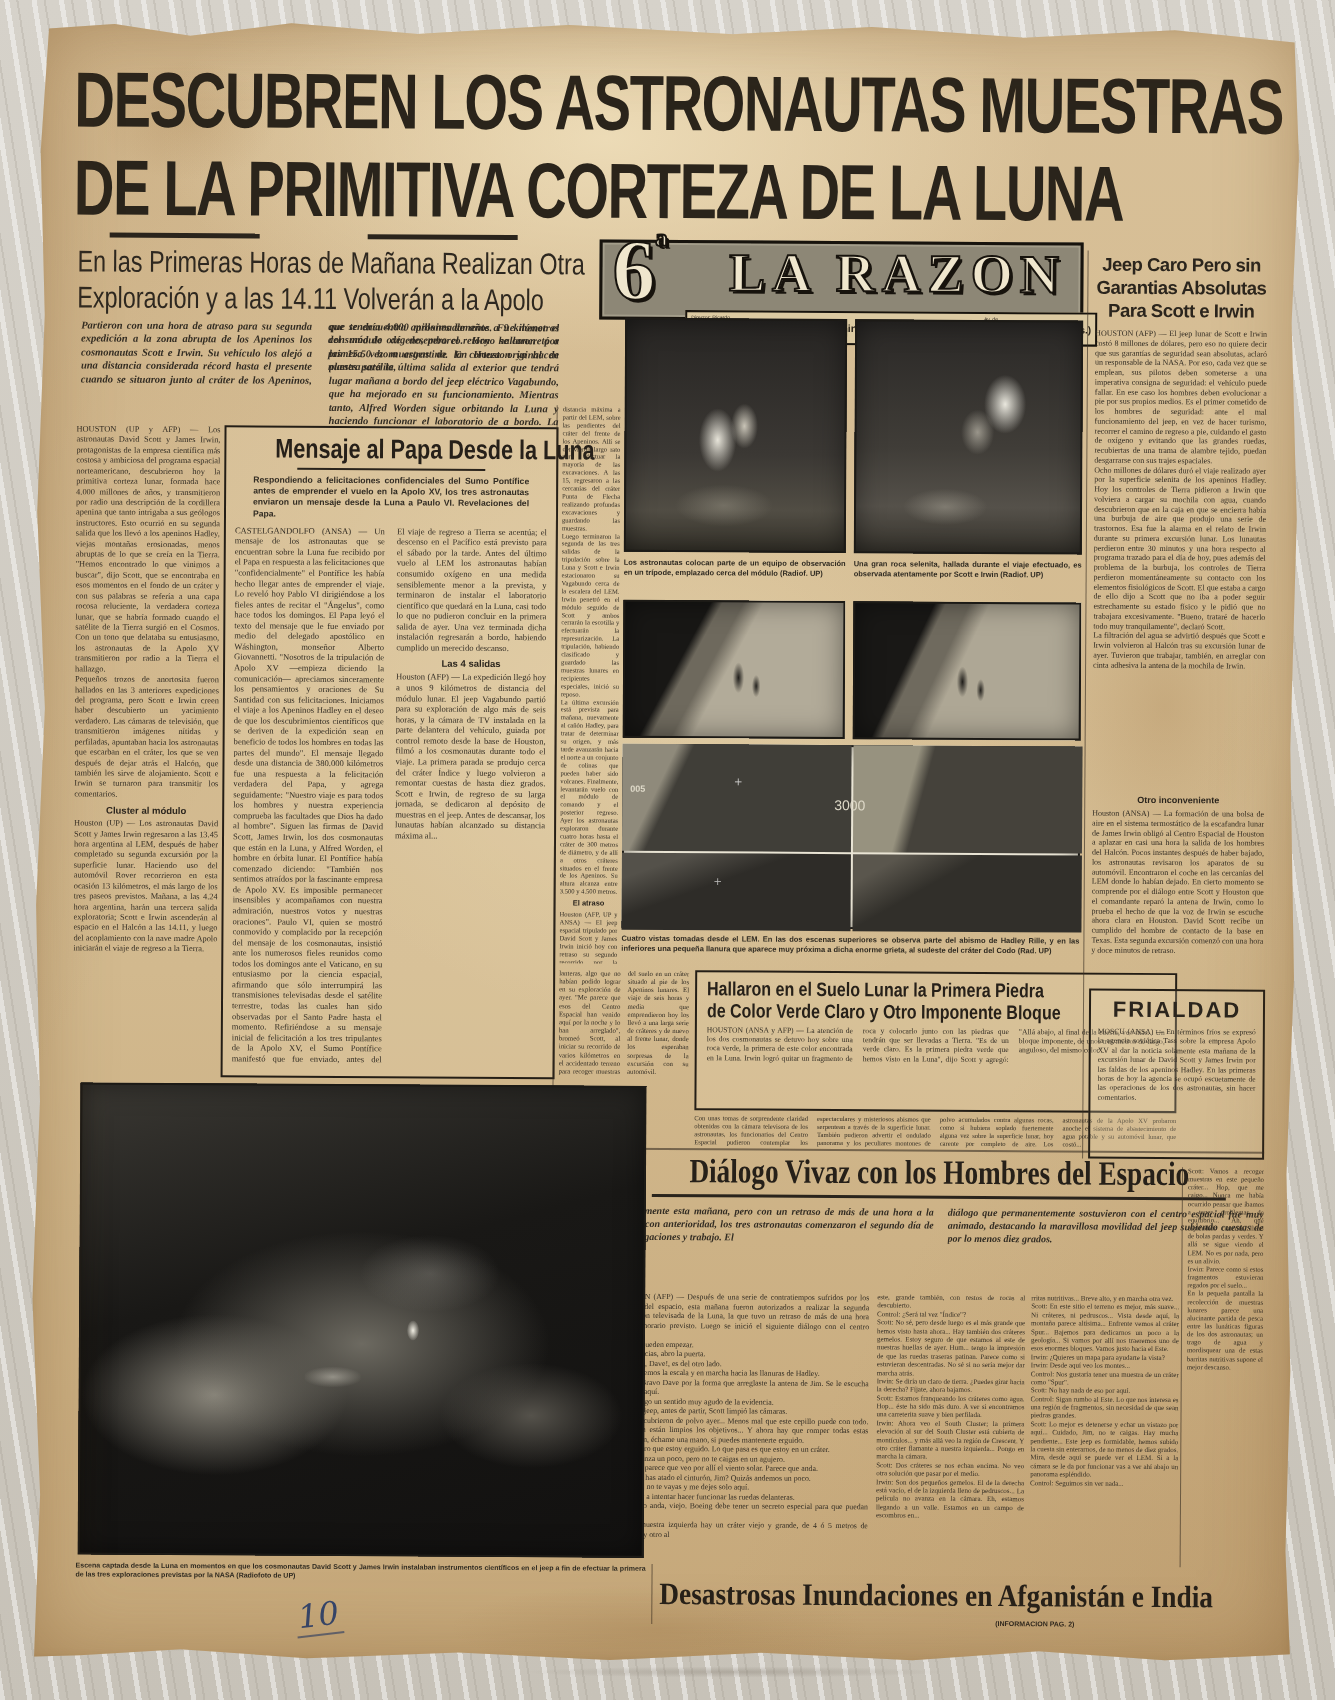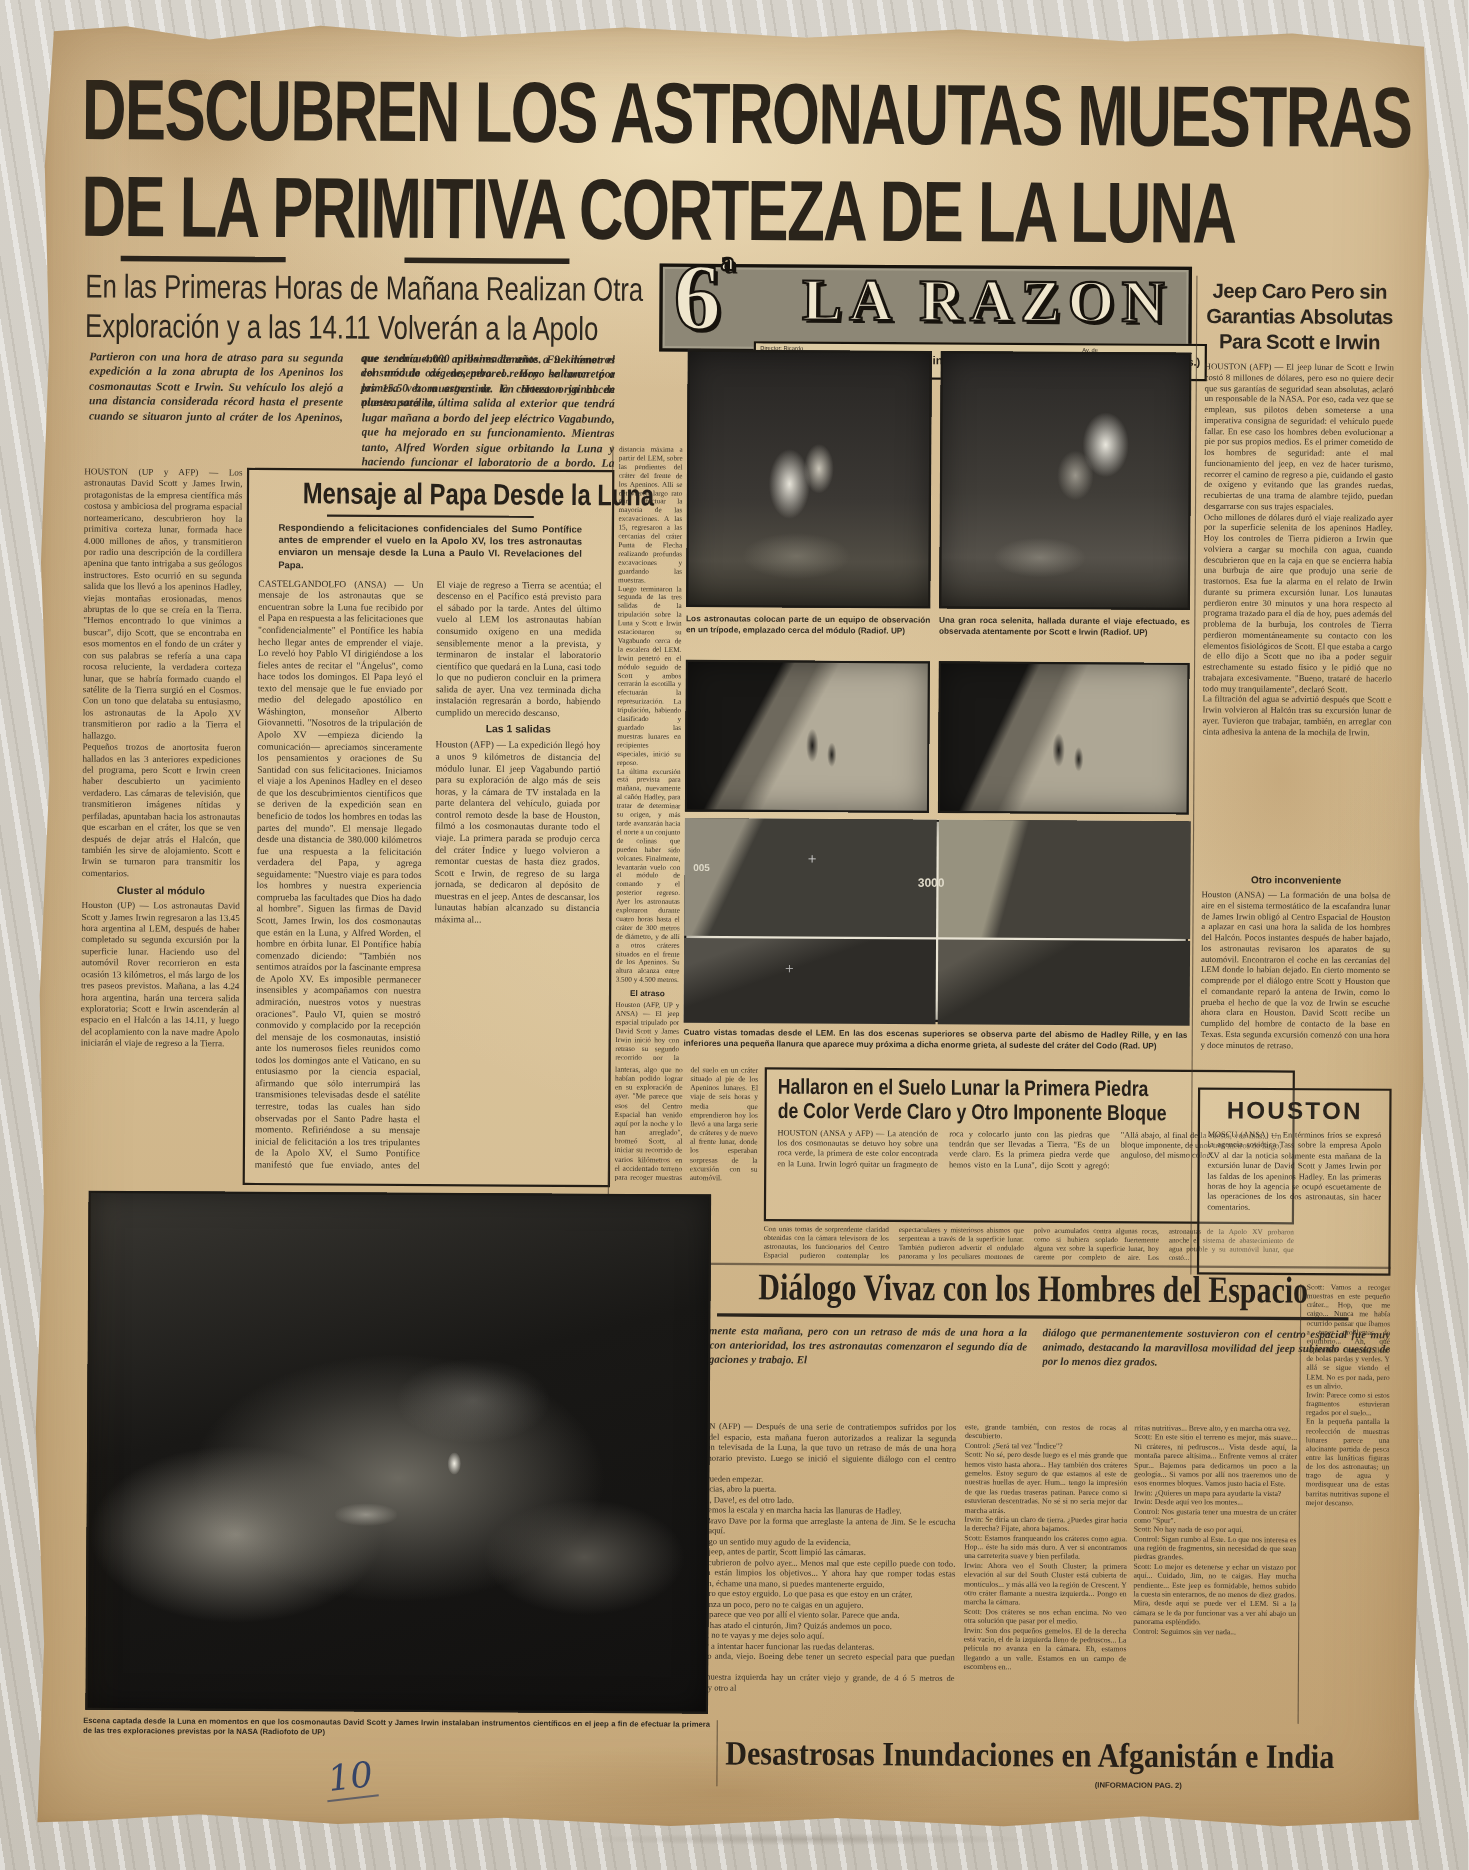--- a/index.html
+++ b/index.html
@@ -93,21 +93,21 @@
     <div class="jtext" style="font-size:8.4px;line-height:1.24;">Houston (UP) — Los astronautas David Scott y James Irwin regresaron a las 13.45 hora argentina al LEM, después de haber completado su segunda excursión por la superficie lunar. Haciendo uso del automóvil Rover recorrieron en esta ocasión 13 kilómetros, el más largo de los tres paseos previstos. Mañana, a las 4.24 hora argentina, harán una tercera salida exploratoria; Scott e Irwin ascenderán al espacio en el Halcón a las 14.11, y luego del acoplamiento con la nave madre Apolo iniciarán el viaje de regreso a la Tierra.</div>
   </div>
 
   <div class="abs boxed" style="left:188px;top:404px;width:334px;height:652px;padding:6px 9px;box-sizing:border-box;">
     <div style="text-align:center;font-family:'Liberation Sans',sans-serif;font-weight:bold;font-size:27px;color:#262019;"><span class="condc" style="--sx:.8">Mensaje al Papa Desde la Luna</span></div>
     <div class="bar" style="width:60%;height:2px;margin:3px auto 5px;"></div>
     <div class="jtext sans" style="font-weight:bold;font-size:8.6px;line-height:1.3;margin:0 18px 6px;">Respondiendo a felicitaciones confidenciales del Sumo Pontífice antes de emprender el vuelo en la Apolo XV, los tres astronautas enviaron un mensaje desde la Luna a Paulo VI. Revelaciones del Papa.</div>
     <div style="column-count:2;column-gap:12px;height:538px;overflow:hidden;">
       <div class="jtext" style="font-size:8.6px;line-height:1.23;">CASTELGANDOLFO (ANSA) — Un mensaje de los astronautas que se encuentran sobre la Luna fue recibido por el Papa en respuesta a las felicitaciones que "confidencialmente" el Pontífice les había hecho llegar antes de emprender el viaje. Lo reveló hoy Pablo VI dirigiéndose a los fieles antes de recitar el "Ángelus", como hace todos los domingos. El Papa leyó el texto del mensaje que le fue enviado por medio del delegado apostólico en Wáshington, monseñor Alberto Giovannetti. "Nosotros de la tripulación de Apolo XV —empieza diciendo la comunicación— apreciamos sinceramente los pensamientos y oraciones de Su Santidad con sus felicitaciones. Iniciamos el viaje a los Apeninos Hadley en el deseo de que los descubrimientos científicos que se deriven de la expedición sean en beneficio de todos los hombres en todas las partes del mundo". El mensaje llegado desde una distancia de 380.000 kilómetros fue una respuesta a la felicitación verdadera del Papa, y agrega seguidamente: "Nuestro viaje es para todos los hombres y nuestra experiencia comprueba las facultades que Dios ha dado al hombre". Siguen las firmas de David Scott, James Irwin, los dos cosmonautas que están en la Luna, y Alfred Worden, el hombre en órbita lunar. El Pontífice había comenzado diciendo: "También nos sentimos atraídos por la fascinante empresa de Apolo XV. Es imposible permanecer insensibles y acompañamos con nuestra admiración, nuestros votos y nuestras oraciones". Paulo VI, quien se mostró conmovido y complacido por la recepción del mensaje de los cosmonautas, insistió ante los numerosos fieles reunidos como todos los domingos ante el Vaticano, en su entusiasmo por la ciencia espacial, afirmando que sólo interrumpirá las transmisiones televisadas desde el satélite terrestre, todas las cuales han sido observadas por el Santo Padre hasta el momento. Refiriéndose a su mensaje inicial de felicitación a los tres tripulantes de la Apolo XV, el Sumo Pontífice manifestó que fue enviado, antes del lanzamiento de la misión a la Luna, desde el Vaticano al delegado apostólico en Wáshington, que lo hizo llegar al Centro Espacial de Cabo Kennedy. Antes de leer el texto, el Papa hizo un cálido elogio de los tripulantes de la Apolo XV destacando, al mencionar a David Scott y a James Irwin, la gran importancia de esta exploración del satélite de la Tierra, y refiriéndose a Alfred Worden, debe sentirse también cerca en la soledad de la nave que recorre su órbita en espera del momento del regreso de sus compañeros.</div>
       <div class="jtext" style="font-size:8.6px;line-height:1.23;margin-top:4px;">El viaje de regreso a Tierra se acentúa; el descenso en el Pacífico está previsto para el sábado por la tarde. Antes del último vuelo al LEM los astronautas habían consumido oxígeno en una medida sensiblemente menor a la prevista, y terminaron de instalar el laboratorio científico que quedará en la Luna, casi todo lo que no pudieron concluir en la primera salida de ayer. Una vez terminada dicha instalación regresarán a bordo, habiendo cumplido un merecido descanso.</div>
-      <div class="subhd" style="font-size:9.5px;margin:5px 0 3px;">Las 1 salidas</div>
+      <div class="subhd" style="font-size:9.5px;margin:5px 0 3px;">Las 4 salidas</div>
       <div class="jtext" style="font-size:8.6px;line-height:1.23;">Houston (AFP) — La expedición llegó hoy a unos 9 kilómetros de distancia del módulo lunar. El jeep Vagabundo partió para su exploración de algo más de seis horas, y la cámara de TV instalada en la parte delantera del vehículo, guiada por control remoto desde la base de Houston, filmó a los cosmonautas durante todo el viaje. La primera parada se produjo cerca del cráter Índice y luego volvieron a remontar cuestas de hasta diez grados. Scott e Irwin, de regreso de su larga jornada, se dedicaron al depósito de muestras en el jeep. Antes de descansar, los lunautas habían alcanzado su distancia máxima al...</div>
     </div>
   </div>
 
   <div class="abs" style="left:526px;top:382px;width:58px;height:558px;overflow:hidden;">
     <div class="jtext" style="font-size:6.6px;line-height:1.2;">distancia máxima a partir del LEM, sobre las pendientes del cráter del frente de los Apeninos. Allí se detuvieron largo rato para efectuar la mayoría de las excavaciones. A las 15, regresaron a las cercanías del cráter Punta de Flecha realizando profundas excavaciones y guardando las muestras.
 Luego terminaron la segunda de las tres salidas de la tripulación sobre la Luna y Scott e Irwin estacionaron su Vagabundo cerca de la escalera del LEM. Irwin penetró en el módulo seguido de Scott y ambos cerrarán la escotilla y efectuarán la represurización. La tripulación, habiendo clasificado y guardado las muestras lunares en recipientes especiales, inició su reposo.
 La última excursión está prevista para mañana, nuevamente al cañón Hadley, para tratar de determinar su origen, y más tarde avanzarán hacia el norte a un conjunto de colinas que pueden haber sido volcanes. Finalmente, levantarán vuelo con el módulo de comando y el posterior regreso. Ayer los astronautas exploraron durante cuatro horas hasta el cráter de 300 metros de diámetro, y de allí a otros cráteres situados en el frente de los Apeninos. Su altura alcanza entre 3.500 y 4.500 metros.</div>
     <div class="subhd" style="font-size:7.5px;margin:3px 0 3px;">El atraso</div>
     <div class="jtext" style="font-size:6.6px;line-height:1.2;">Houston (AFP, UP y ANSA) — El jeep espacial tripulado por David Scott y James Irwin inició hoy con retraso su segundo recorrido por la superficie lunar, mientras Alfred Worden continúa orbitando a bordo del módulo de mando.</div>
@@ -136,21 +136,21 @@
     radial-gradient(6px 16px at 56% 64%, #24221e, transparent 70%),
     linear-gradient(115deg,#191816 0 28%,#6f6a5e 32% 40%,#aea795 47% 100%);"></div>
 
   <div class="abs ph gridph" style="left:588px;top:720px;width:458px;height:184px;">
     <div style="background:linear-gradient(115deg,#8f8a7b 0 20%,#403e38 26% 100%);"></div>
     <div style="background:linear-gradient(105deg,#97927f 0 26%,#45423b 32% 100%);"></div>
     <div style="background:linear-gradient(160deg,#54514a 0 16%,#2e2c28 40% 100%);"></div>
     <div style="background:linear-gradient(150deg,#5a564d 0 14%,#312f2a 36% 100%);"></div>
   </div>
   <div class="abs sans" style="left:596px;top:760px;font-size:9px;font-weight:bold;color:#ded9c8;">005</div>
-  <div class="abs sans" style="left:800px;top:772px;font-size:11px;font-weight:bold;color:#ded9c8;">3000</div>
+  <div class="abs sans" style="left:800px;top:772px;font-size:14px;font-weight:normal;color:#ded9c8;">3000</div>
   <div class="abs" style="left:700px;top:750px;color:rgba(255,255,255,.8);font-size:14px;">+</div>
   <div class="abs" style="left:680px;top:850px;color:rgba(255,255,255,.7);font-size:14px;">+</div>
   <div class="abs caption" style="left:588px;top:910px;width:458px;">Cuatro vistas tomadas desde el LEM. En las dos escenas superiores se observa parte del abismo de Hadley Rille, y en las inferiores una pequeña llanura que aparece muy próxima a dicha enorme grieta, al sudeste del cráter del Codo (Rad. UP)</div>
 
   <div class="abs jtext" style="left:526px;top:946px;width:130px;height:178px;column-count:2;column-gap:7px;font-size:6.8px;line-height:1.2;">lanteras, algo que no habían podido lograr en su exploración de ayer. "Me parece que esos del Centro Espacial han venido aquí por la noche y lo han arreglado", bromeó Scott, al iniciar su recorrido de varios kilómetros en el accidentado terreno para recoger muestras del suelo en un cráter situado al pie de los Apeninos lunares. El viaje de seis horas y media que emprendieron hoy los llevó a una larga serie de cráteres y de nuevo al frente lunar, donde los esperaban sorpresas de la excursión con su automóvil.</div>
 
   <div class="abs boxed" style="left:662px;top:946px;width:482px;height:140px;padding:5px 10px;box-sizing:border-box;">
     <div style="font-family:'Liberation Sans',sans-serif;font-weight:bold;font-size:19.5px;color:#262019;line-height:1.15;"><span class="cond" style="--sx:.82">Hallaron en el Suelo Lunar la Primera Piedra</span></div>
     <div style="font-family:'Liberation Sans',sans-serif;font-weight:bold;font-size:19.5px;color:#262019;line-height:1.15;"><span class="cond" style="--sx:.82">de Color Verde Claro y Otro Imponente Bloque</span></div>
     <div class="jtext" style="column-count:3;column-gap:10px;font-size:7.6px;line-height:1.22;height:78px;margin-top:3px;">HOUSTON (ANSA y AFP) — La atención de los dos cosmonautas se detuvo hoy sobre una roca verde, la primera de este color encontrada en la Luna. Irwin logró quitar un fragmento de roca y colocarlo junto con las piedras que tendrán que ser llevadas a Tierra. "Es de un verde claro. Es la primera piedra verde que hemos visto en la Luna", dijo Scott y agregó: "Allá abajo, al final de la cuesta, veo más... Un bloque imponente, de unos tres metros de largo, anguloso, del mismo color".</div>
@@ -161,21 +161,21 @@
   <div class="abs subhd" style="left:1058px;top:226px;width:172px;font-size:18.5px;line-height:1.25;white-space:pre-line;letter-spacing:-.5px;">Jeep Caro Pero sin
 Garantias Absolutas
 Para Scott e Irwin</div>
   <div class="abs jtext" style="left:1058px;top:302px;width:172px;height:462px;font-size:8px;line-height:1.22;">HOUSTON (AFP) — El jeep lunar de Scott e Irwin costó 8 millones de dólares, pero eso no quiere decir que sus garantías de seguridad sean absolutas, aclaró un responsable de la NASA. Por eso, cada vez que se emplean, sus pilotos deben someterse a una imperativa consigna de seguridad: el vehículo puede fallar. En ese caso los hombres deben evolucionar a pie por sus propios medios. Es el primer cometido de los hombres de seguridad: ante el mal funcionamiento del jeep, en vez de hacer turismo, recorrer el camino de regreso a pie, cuidando el gasto de oxígeno y evitando que las grandes ruedas, recubiertas de una trama de alambre tejido, puedan desgarrarse con sus trajes espaciales.
 Ocho millones de dólares duró el viaje realizado ayer por la superficie selenita de los apeninos Hadley. Hoy los controles de Tierra pidieron a Irwin que volviera a cargar su mochila con agua, cuando descubrieron que en la caja en que se encierra había una burbuja de aire que produjo una serie de trastornos. Esa fue la alarma en el relato de Irwin durante su primera excursión lunar. Los lunautas perdieron entre 30 minutos y una hora respecto al programa trazado para el día de hoy, pues además del problema de la burbuja, los controles de Tierra perdieron momentáneamente su contacto con los elementos fisiológicos de Scott. El que estaba a cargo de ello dijo a Scott que no iba a poder seguir estrechamente su estado físico y le pidió que no trabajara excesivamente. "Bueno, trataré de hacerlo todo muy tranquilamente", declaró Scott.
 La filtración del agua se advirtió después que Scott e Irwin volvieron al Halcón tras su excursión lunar de ayer. Tuvieron que trabajar, también, en arreglar con cinta adhesiva la antena de la mochila de Irwin.</div>
   <div class="abs subhd" style="left:1058px;top:768px;width:172px;font-size:9px;">Otro inconveniente</div>
   <div class="abs jtext" style="left:1058px;top:782px;width:172px;height:174px;font-size:8px;line-height:1.22;">Houston (ANSA) — La formación de una bolsa de aire en el sistema termostático de la escafandra lunar de James Irwin obligó al Centro Espacial de Houston a aplazar en casi una hora la salida de los hombres del Halcón. Pocos instantes después de haber bajado, los astronautas revisaron los aparatos de su automóvil. Encontraron el coche en las cercanías del LEM donde lo habían dejado. En cierto momento se comprende por el diálogo entre Scott y Houston que el comandante reparó la antena de Irwin, como lo prueba el hecho de que la voz de Irwin se escuche ahora clara en Houston. David Scott recibe un cumplido del hombre de contacto de la base en Texas. Esta segunda excursión comenzó con una hora y doce minutos de retraso.</div>
 
   <div class="abs boxed" style="left:1056px;top:962px;width:176px;height:170px;padding:4px 7px;box-sizing:border-box;border-width:2.5px;">
-    <div class="subhd" style="font-size:22px;letter-spacing:2px;margin:2px 0 4px;">HOUSTON</div>
+    <div class="subhd" style="font-size:22px;letter-spacing:2px;margin:2px 0 4px;">FRIALDAD</div>
     <div class="jtext" style="font-size:7.6px;line-height:1.24;height:118px;">MOSCU (ANSA) — En términos fríos se expresó la agencia soviética Tass sobre la empresa Apolo XV al dar la noticia solamente esta mañana de la excursión lunar de David Scott y James Irwin por las faldas de los apeninos Hadley. En las primeras horas de hoy la agencia se ocupó escuetamente de las operaciones de los dos astronautas, sin hacer comentarios.</div>
   </div>
 
   <div class="abs hrule" style="left:582px;top:1124px;width:650px;opacity:.7;"></div>
   <div class="abs" style="left:582px;top:1128px;width:650px;text-align:center;font-weight:bold;font-size:34px;color:#262019;font-family:'Liberation Serif',serif;"><span class="condc" style="--sx:.8">Diálogo Vivaz con los Hombres del Espacio</span></div>
   <div class="abs bar" style="left:620px;top:1170px;width:574px;height:3px;"></div>
   <div class="abs jtext" style="left:586px;top:1180px;width:316px;height:84px;font-style:italic;font-weight:bold;font-size:10px;line-height:1.3;">Nuevamente esta mañana, pero con un retraso de más de una hora a la fijada con anterioridad, los tres astronautas comenzaron el segundo día de investigaciones y trabajo. El</div>
   <div class="abs jtext" style="left:916px;top:1180px;width:316px;height:84px;font-style:italic;font-weight:bold;font-size:10px;line-height:1.3;">diálogo que permanentemente sostuvieron con el centro espacial fue muy animado, destacando la maravillosa movilidad del jeep subiendo cuestas de por lo menos diez grados.</div>
   <div class="abs jtext" style="left:582px;top:1268px;width:256px;height:272px;font-size:7.8px;line-height:1.22;">HOUSTON (AFP) — Después de una serie de contratiempos sufridos por los hombres del espacio, esta mañana fueron autorizados a realizar la segunda exploración televisada de la Luna, la que tuvo un retraso de más de una hora sobre el horario previsto. Luego se inició el siguiente diálogo con el centro espacial:
 Control: Pueden empezar.

